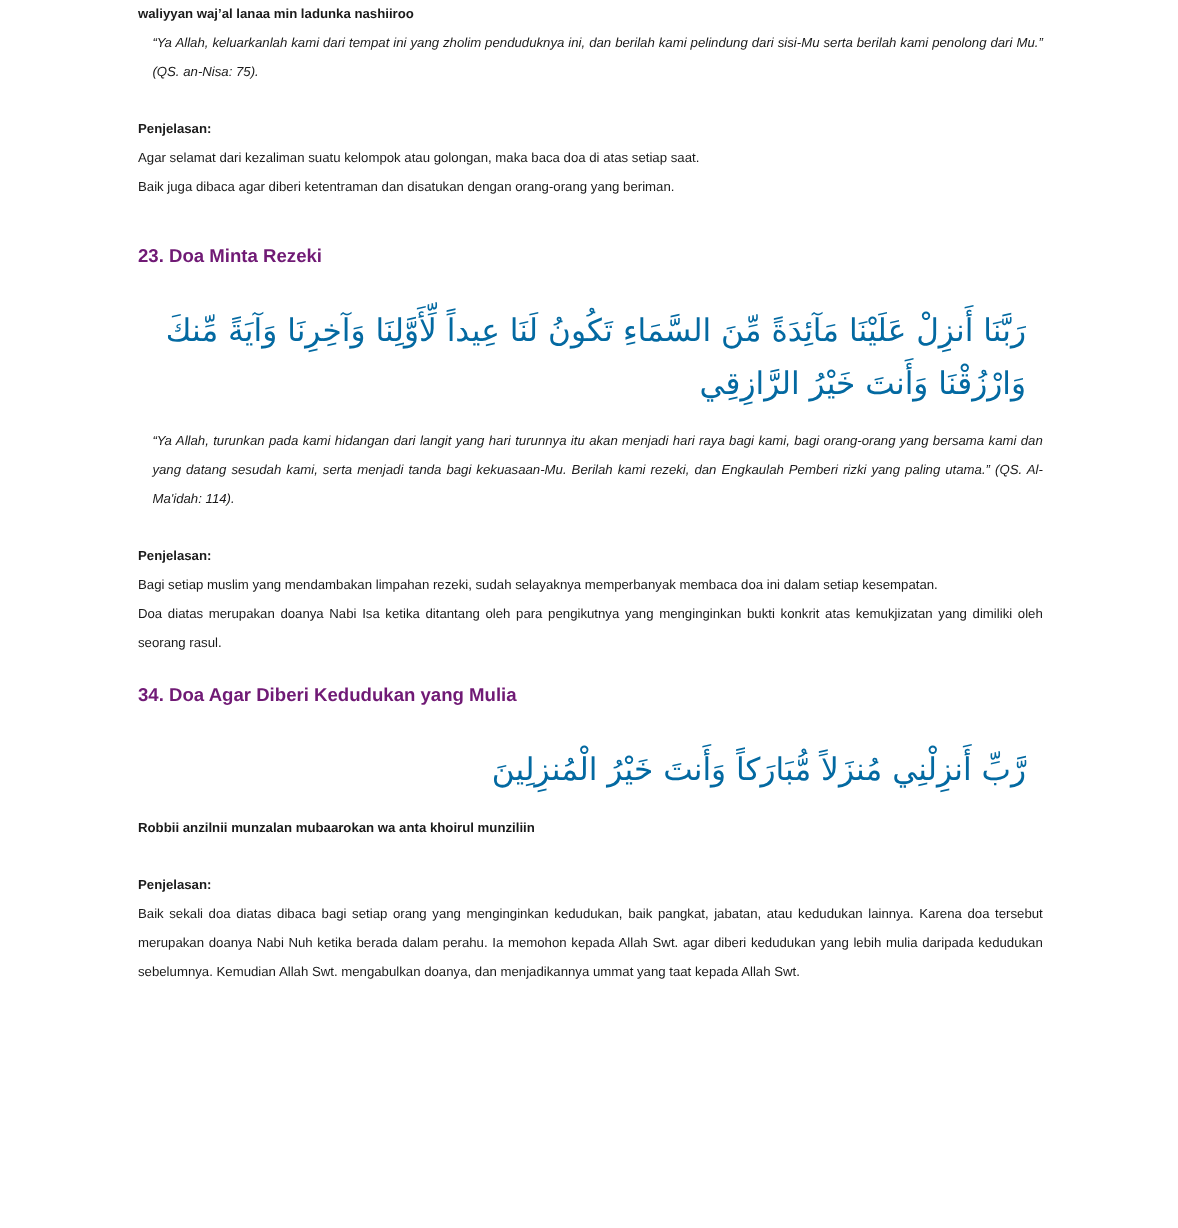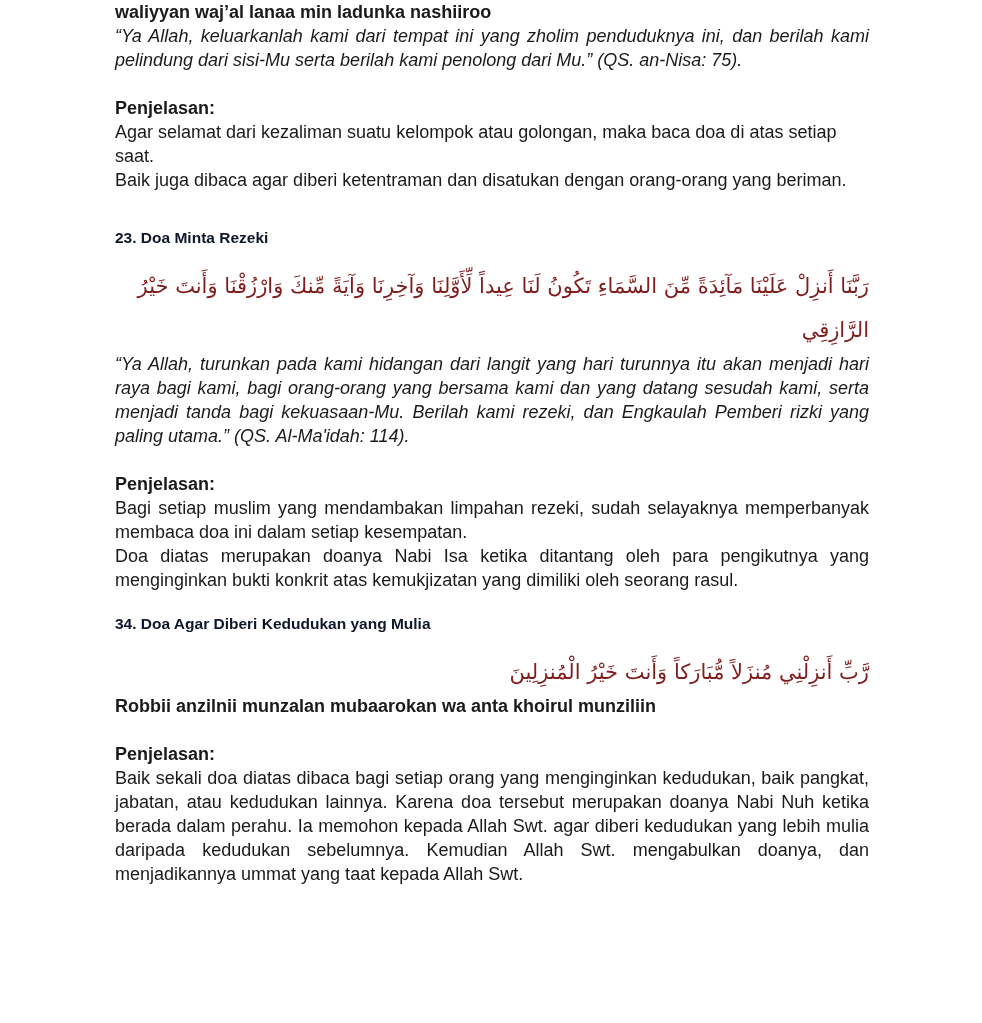--- a/index.html
+++ b/index.html
@@ -1,25 +1,25 @@
 <!DOCTYPE html>
 <html><head>
 <meta charset="utf-8">
 <style>
   html, body { margin: 0; padding: 0; background: #ffffff; }
   body { width: 982px; height: 1023px; overflow: hidden; position: relative;
          font-family: "Liberation Sans", sans-serif; color: #1a1a1a; }
   .page { position: absolute; left: 115px; top: 0; width: 754px; }
-  .line { font-size: 18px; line-height: 24px; margin: 0; }
+  .line { font-size: 11px; line-height: 24px; margin: 0; }
   .bold { font-weight: bold; }
-  .italic { font-style: italic; }
+  .italic { font-style: italic; margin-left: 12px; }
   .justify { text-align: justify; text-align-last: left; }
-  .heading { color: #0f172a; font-weight: bold; font-size: 15.5px; line-height: 24px; margin: 0; }
+  .heading { color: #701a75; font-weight: bold; font-size: 15.5px; line-height: 24px; margin: 0; }
   .arabic { direction: rtl; text-align: right; font-family: "DejaVu Serif", serif;
-            font-size: 21px; line-height: 44px; margin: 0; color: #7f1d1d; }
+            font-size: 26px; line-height: 44px; margin: 14px; color: #0369a1; }
   .arabic.center { text-align: right; }
   .gap { height: 24px; }
 </style>
 </head>
 <body>
 
 <div class="page">
 
   <p class="line bold" style="margin-top:0px;">waliyyan waj’al lanaa min ladunka nashiiroo</p>
   <p class="line italic justify">“Ya Allah, keluarkanlah kami dari tempat ini yang zholim penduduknya ini, dan berilah kami pelindung dari sisi-Mu serta berilah kami penolong dari Mu.” (QS. an-Nisa: 75).</p>

